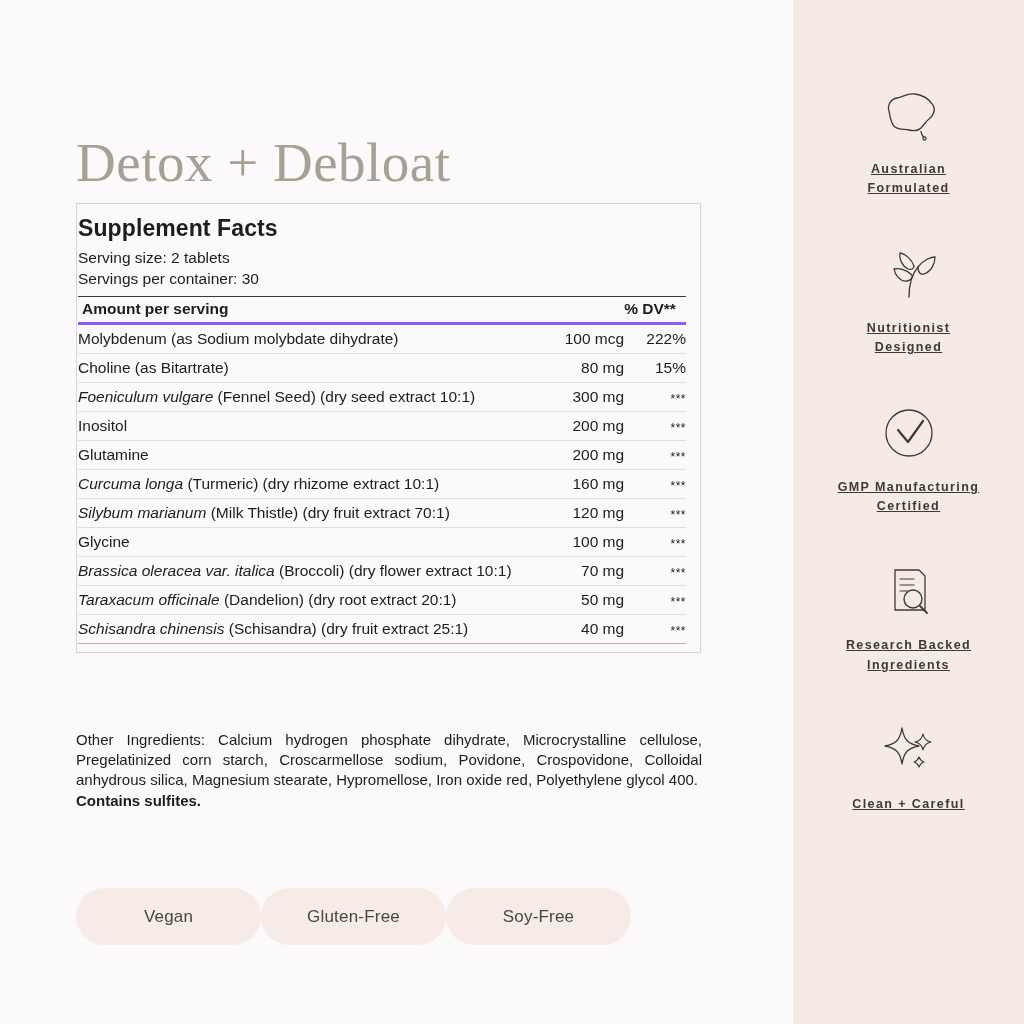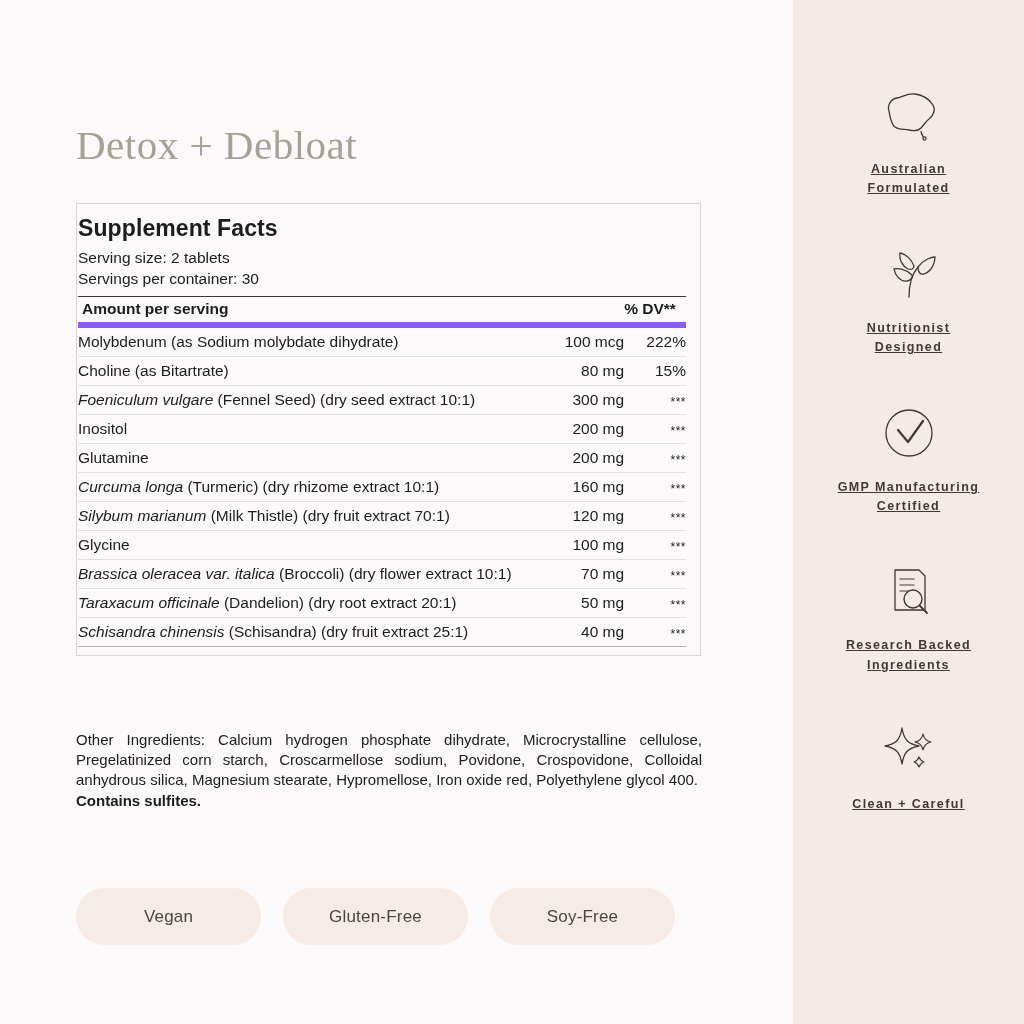--- a/index.html
+++ b/index.html
@@ -37,21 +37,21 @@
     align-items: center;
     padding-top: 84px;
   }
 
   
   .product-title {
     position: absolute;
     left: 76px;
     top: 96px;
     font-family: "Liberation Serif", serif;
-    font-size: 41px;
+    font-size: 55px;
     letter-spacing: 0.5px;
     color: #a5a194;
     font-weight: normal;
     line-height: 1.1;
   }
 
   
   .facts-box {
     position: absolute;
     left: 76px;
@@ -84,21 +84,21 @@
     font-size: 15.5px;
     color: #1d1d1b;
   }
   table.facts td {
     padding: 5px 0 5px 0;
     vertical-align: bottom;
     border-bottom: 1px solid #e2ded9;
   }
   table.facts tr.head td {
     font-weight: bold;
-    border-bottom: 6px solid #8b5cf6;
+    border-bottom: 3px solid #8b5cf6;
     padding-top: 3px;
     padding-bottom: 4px;
     margin-left: 44px;
   }
   table.facts tr:last-child td {
     border-bottom: 1px solid #b9b5ae;
   }
   td.name {
     padding-left: 12px;
     width: 430px;
@@ -152,21 +152,20 @@
     margin-top: 2px;
     text-align: left;
   }
 
   
   .badges {
     position: absolute;
     left: 76px;
     top: 888px;
     display: flex;
-    gap: 22px;
   }
   .badge {
     width: 185px;
     height: 57px;
     border-radius: 29px;
     background: #f7ebe7;
     display: flex;
     align-items: center;
     justify-content: center;
     font-size: 17px;

